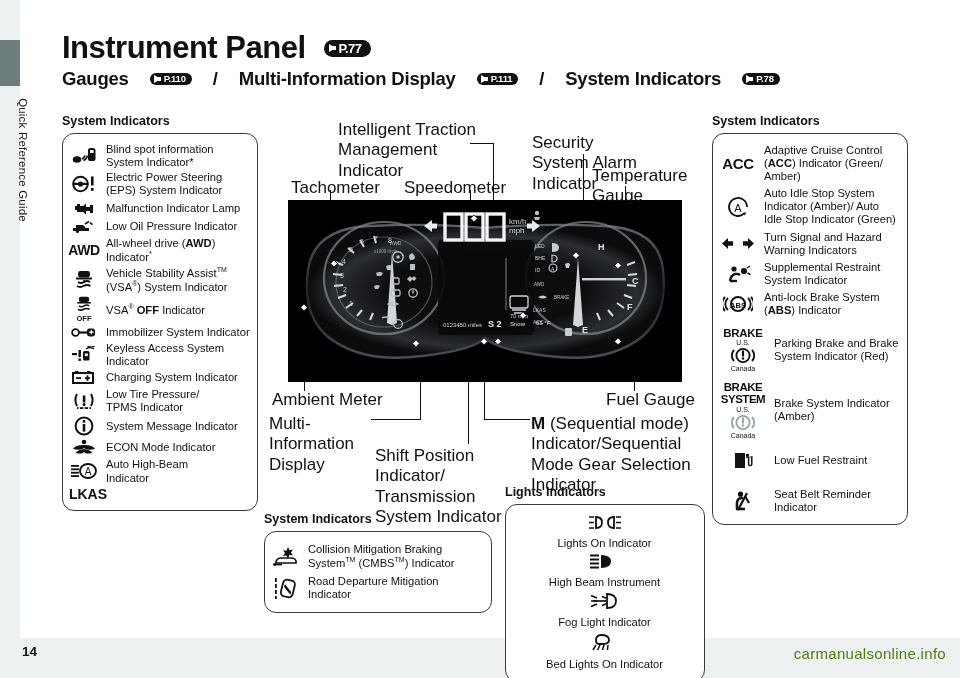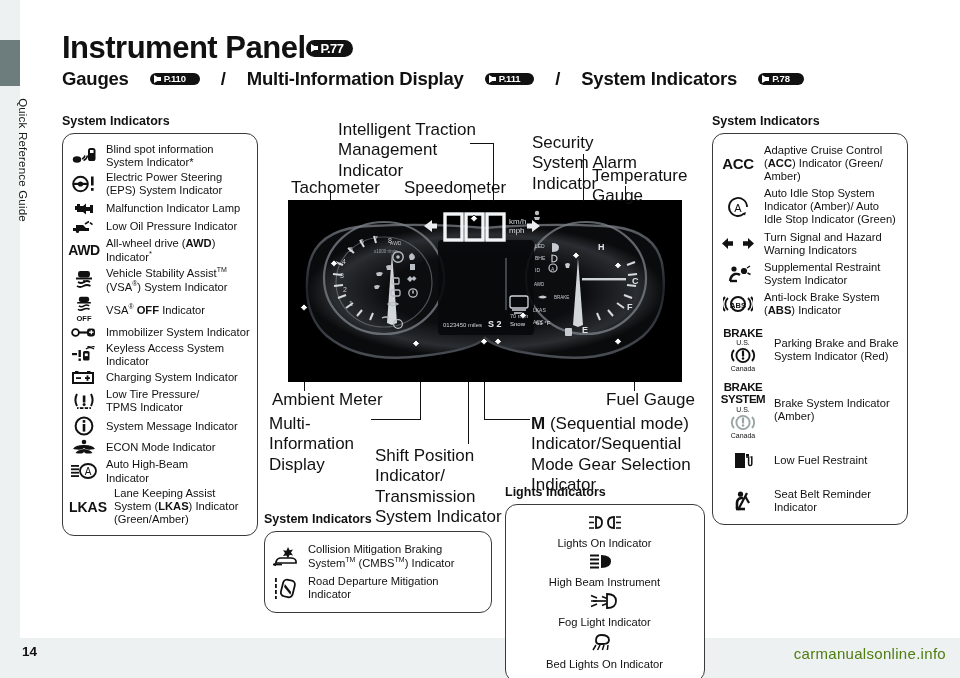--- a/index.html
+++ b/index.html
@@ -30,21 +30,21 @@
     transform:rotate(90deg);
     transform-origin:center center;
     font-size:11.5px; color:#1a1a1a; letter-spacing:.2px;
     text-align:center; white-space:nowrap;
   }
 
   
   #title {
     position:absolute; left:62px; top:30px;
     font-size:31px; font-weight:bold; letter-spacing:-.5px;
-    display:flex; align-items:center; gap:0;
+    display:flex; align-items:center; gap:18px;
   }
   #subtitle {
     position:absolute; left:62px; top:68px;
     font-size:18.5px; font-weight:bold; letter-spacing:-.2px;
     display:flex; align-items:center; gap:21px; white-space:nowrap;justify-content:space-between;
   }
 
   .pref {
     display:inline-flex; align-items:center; gap:3px;
     background:#111; color:#fff; border-radius:999px;
@@ -59,21 +59,21 @@
     position:relative;
   }
   .pref .arw::before{
     content:""; position:absolute; left:-5px; top:-2px;
     width:5px; height:4px; background:#fff;
   }
   .pref .pt { font-size:11px; line-height:1; }
 
   #title .pref { padding:2px 9px 2px 5px; }
   #title .pref .pt { font-size:13px; }
-  #subtitle .pref { padding:1px 14px 1px 4px; }
+  #subtitle .pref { padding:1px 6px 1px 4px; }
   #subtitle .pref .pt { font-size:9.5px; }
 
   
   .grp-title { font-size:12.5px; font-weight:bold; }
 
   
   .ibox {
     border:1.4px solid #3a3a3a; border-radius:12px;
     background:#fff;
     padding:6px 7px 6px 6px;
@@ -346,21 +346,20 @@
             <rect x="1" y="12.2" width="8" height="1.8" fill="#111"></rect>
             <ellipse cx="18" cy="8" rx="8" ry="7" fill="none" stroke="#111" stroke-width="1.8"></ellipse>
             <text x="18" y="12" font-size="10" font-family="Liberation Sans,sans-serif" text-anchor="middle" fill="#111">A</text>
           </svg>
       </span>
       <span class="itxt">Auto High-Beam<br>Indicator</span>
     </div>
 
     <div class="irow">
       <span class="isym txtsym" style="min-width:38px;width:38px;letter-spacing:0">LKAS</span>
-      <span class="itxt">Lane Keeping Assist System (<b>LKAS</b>) Indicator (Green/Amber)</span>
     </div>
 
   </div>
 </div>
 
 <div id="right-col">
   <div class="grp-title">System Indicators</div>
   <div class="ibox">
 
     <div class="irow">

